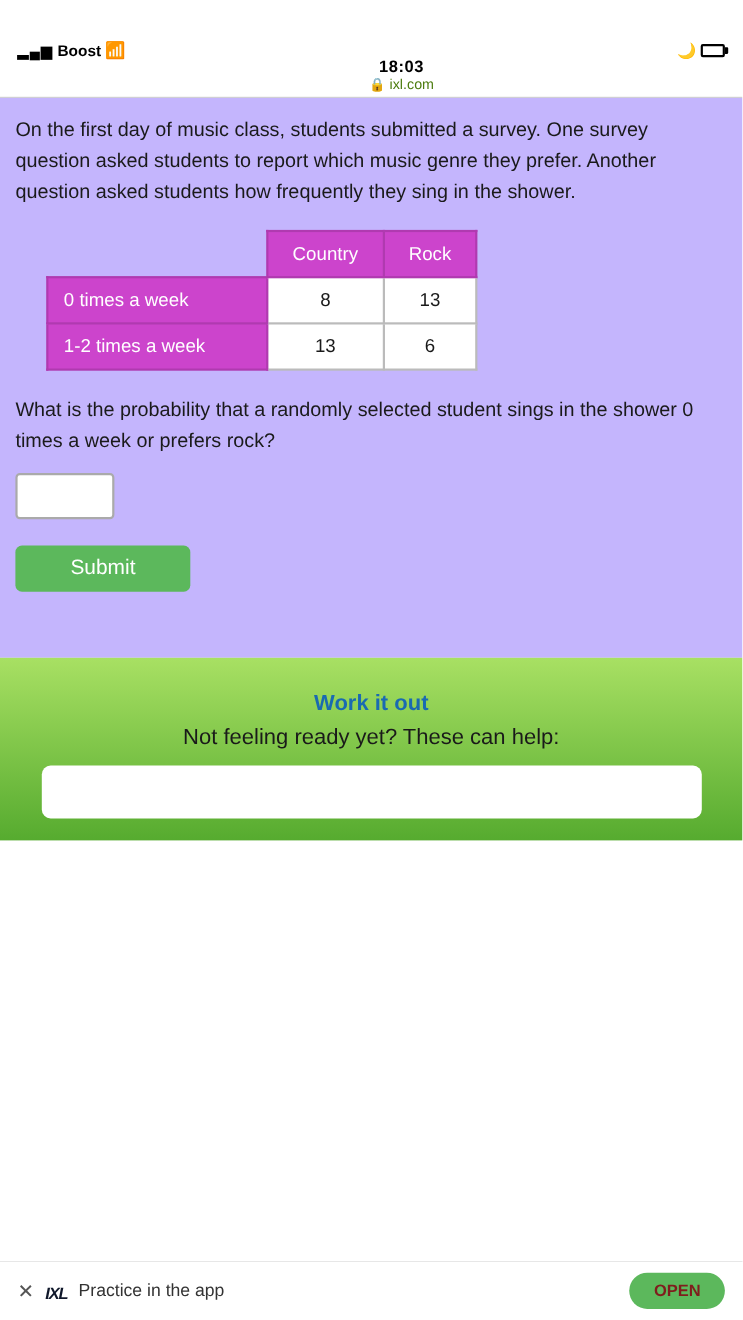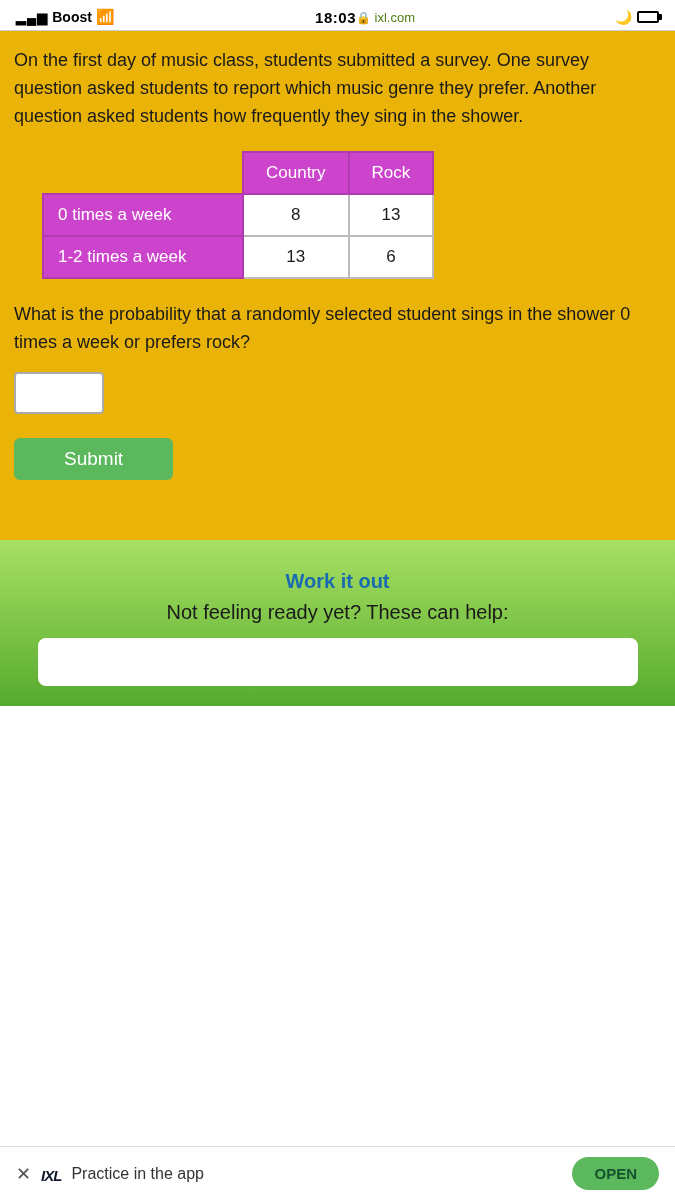--- a/index.html
+++ b/index.html
@@ -30,22 +30,23 @@
       gap: 4px;
       font-size: 13px;
     }
     .status-center {
       font-size: 15px;
       font-weight: 600;
       letter-spacing: 0.5px;
     }
     .status-center-wrapper {
       display: flex;
-      flex-direction: row;
-      align-items: center;
+      flex-direction: column;
+      align-items: center;
+      margin-top: 44px;
     }
     .status-url {
       font-size: 13px;
       font-weight: 400;
       color: #4d7c0f;
     }
     .status-right {
       display: flex;
       align-items: center;
       gap: 4px;
@@ -80,21 +81,21 @@
     
     .status-divider {
       height: 1px;
       background: #ccc;
       margin: 0;
     }
 
     
     .main-content {
       padding: 16px 14px 20px;
-      background: #eab308;
+      background: #c4b5fd;
     }
 
     .question-text {
       font-size: 18px;
       line-height: 1.55;
       color: #1a1a1a;
       margin-bottom: 20px;
     }
 
     
@@ -253,21 +254,21 @@
       letter-spacing: -1px;
     }
 
     .banner-text {
       font-size: 16px;
       color: #333;
     }
 
     .open-btn {
       background: #5cb85c;
-      color: #14532d;
+      color: #7f1d1d;
       border: none;
       border-radius: 24px;
       font-size: 15px;
       font-weight: 600;
       padding: 8px 22px;
       cursor: pointer;
     }
   </style>
 </head>
 <body>

